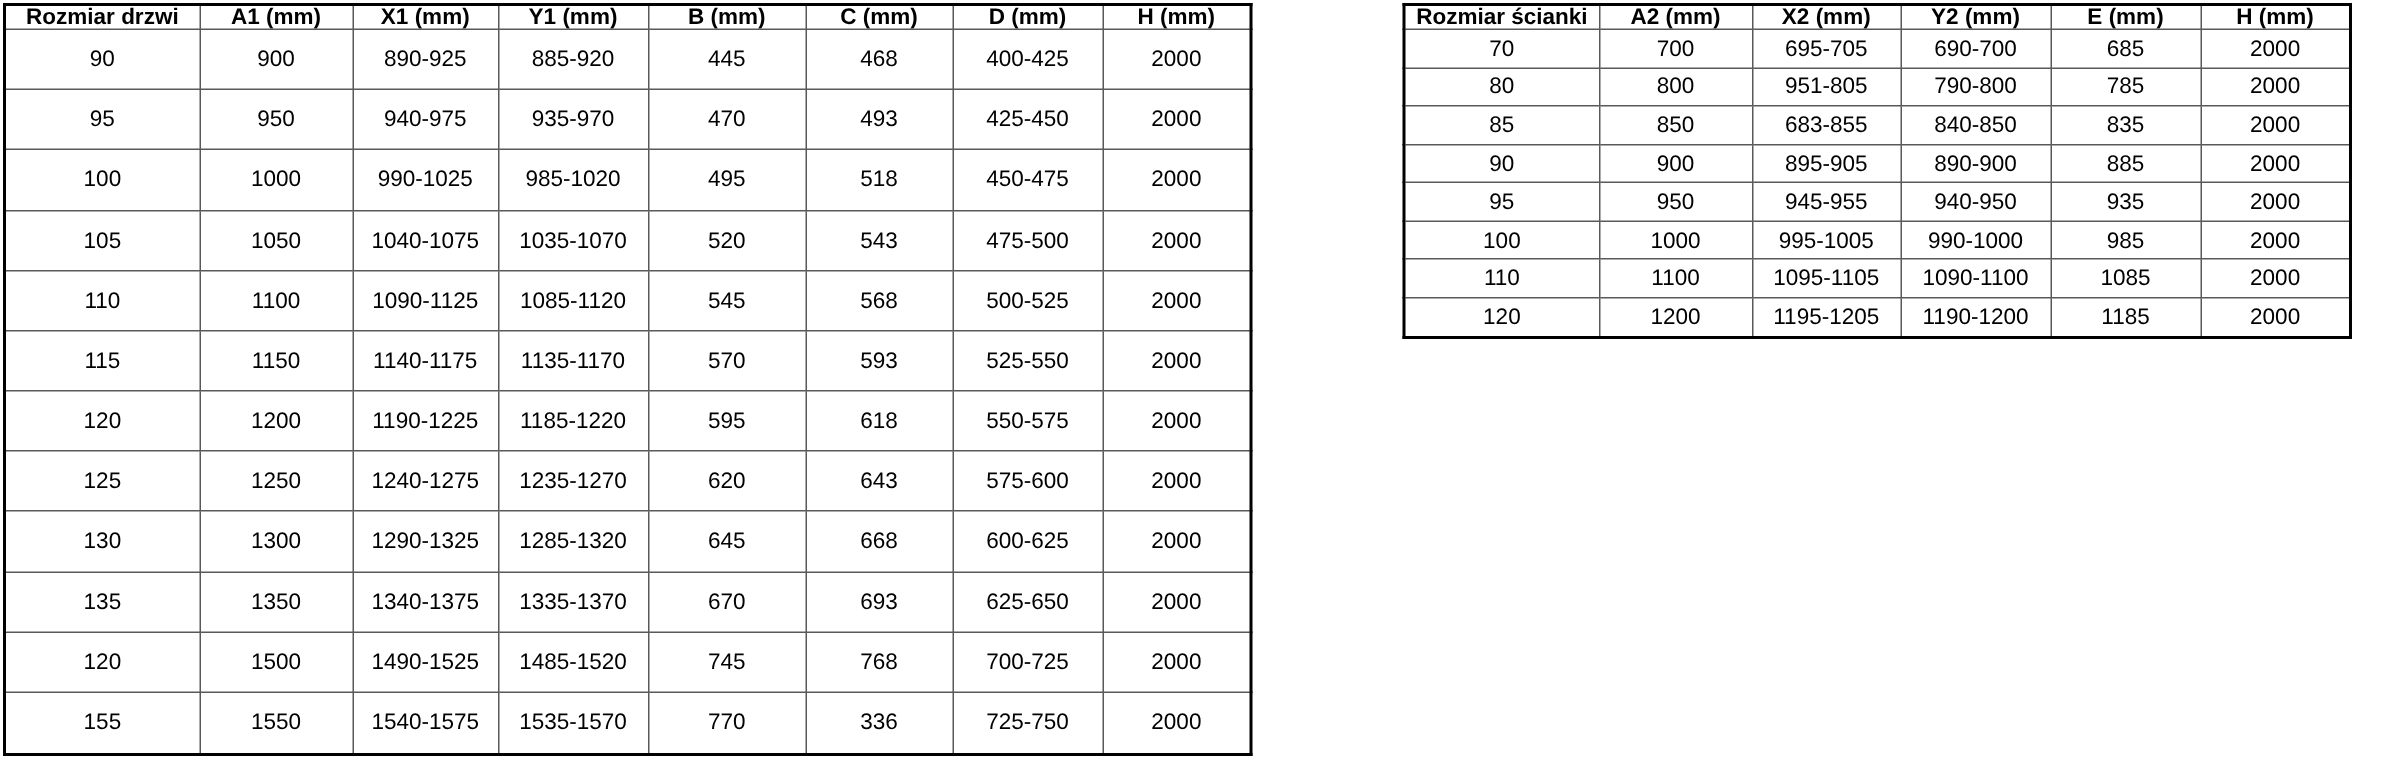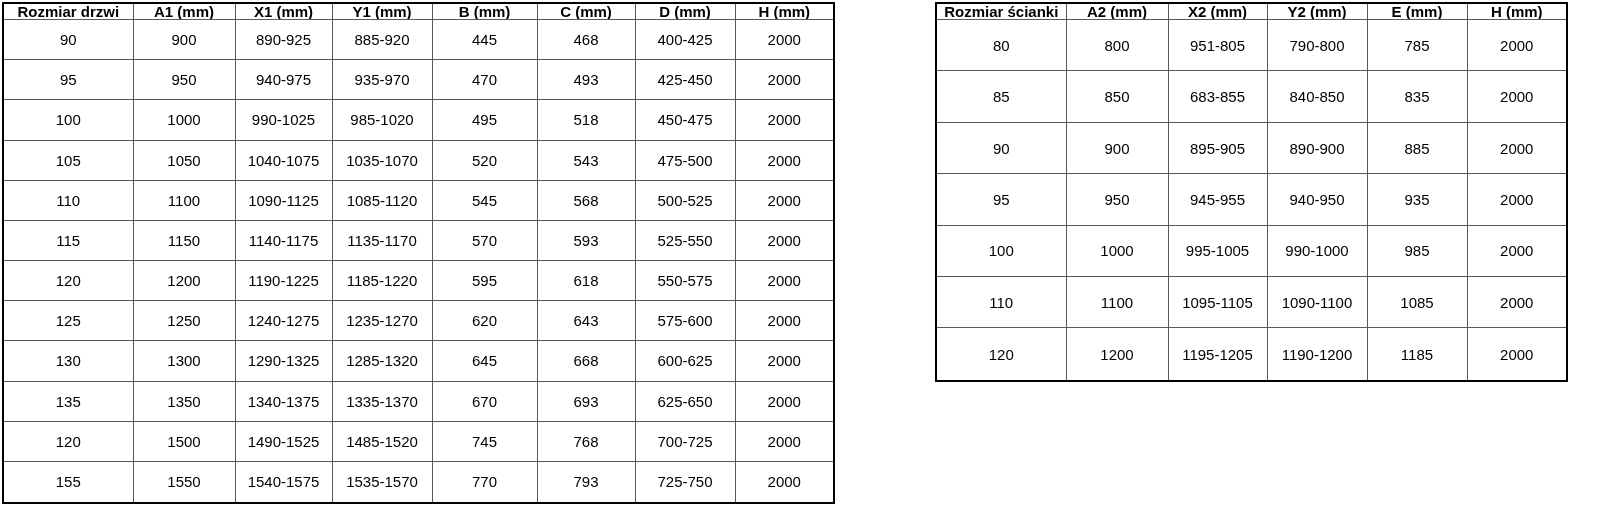--- a/index.html
+++ b/index.html
@@ -45,21 +45,21 @@
     font-weight: normal;
   }
   #door-table {
     left: 2px;
     width: 831px;
     height: 502px;
   }
   #wall-table {
     left: 935px;
     width: 631px;
-    height: 380px;
+    height: 224px;
     padding-left: 36px;
   }
 </style>
 </head>
 <body>
 
 <div class="canvas">
 
   <table class="spec-table" id="door-table">
     <colgroup>
@@ -194,21 +194,21 @@
           <td>768</td>
           <td>700-725</td>
           <td>2000</td>
         </tr>
         <tr>
           <td>155</td>
           <td>1550</td>
           <td>1540-1575</td>
           <td>1535-1570</td>
           <td>770</td>
-          <td>793</td>
+          <td>336</td>
           <td>725-750</td>
           <td>2000</td>
         </tr>
       </tbody>
   </table>
 
   <table class="spec-table" id="wall-table">
     <colgroup>
       <col style="width:130px">
       <col style="width:102px">
@@ -222,20 +222,28 @@
           <th>Rozmiar ścianki</th>
           <th>A2 (mm)</th>
           <th>X2 (mm)</th>
           <th>Y2 (mm)</th>
           <th>E (mm)</th>
           <th>H (mm)</th>
         </tr>
     </thead>
     <tbody>
         <tr>
+          <td>70</td>
+          <td>700</td>
+          <td>695-705</td>
+          <td>690-700</td>
+          <td>685</td>
+          <td>2000</td>
+        </tr>
+        <tr>
           <td>80</td>
           <td>800</td>
           <td>951-805</td>
           <td>790-800</td>
           <td>785</td>
           <td>2000</td>
         </tr>
         <tr>
           <td>85</td>
           <td>850</td>

